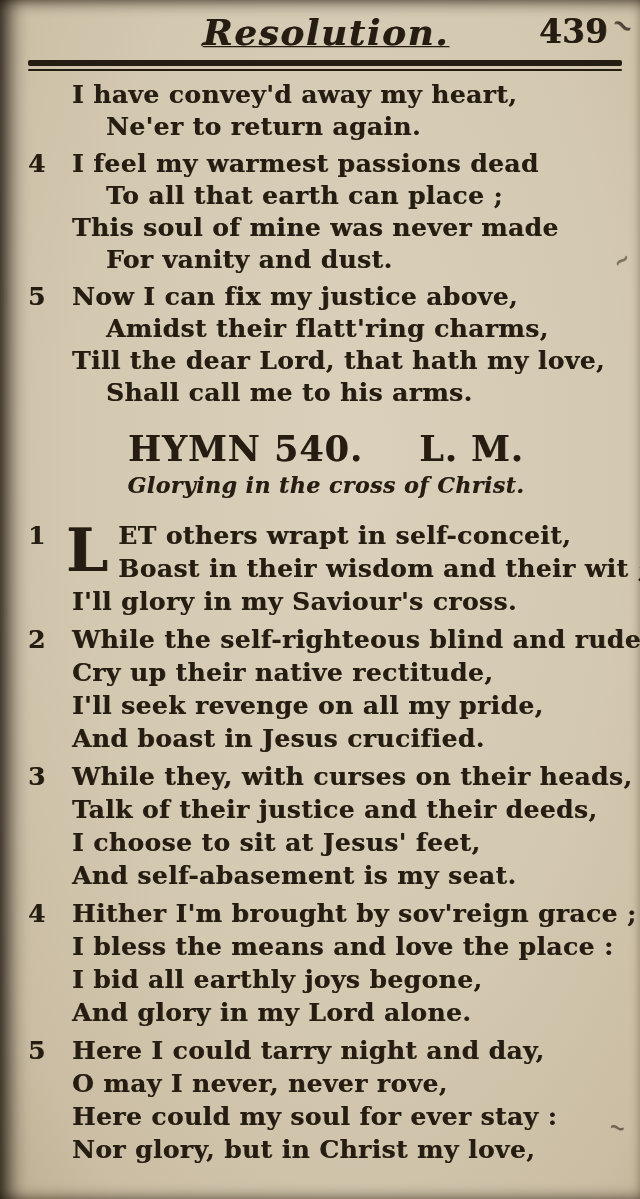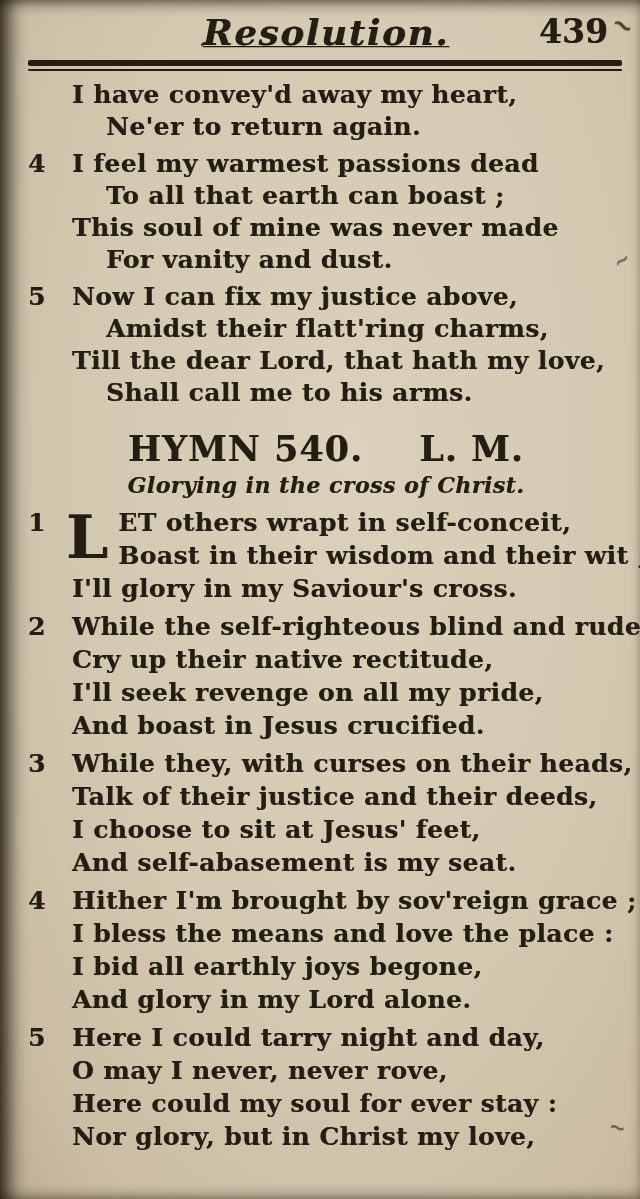--- a/index.html
+++ b/index.html
@@ -34,21 +34,21 @@
 
   .stanza{position:relative;padding-left:38px;margin-bottom:5px;}
   .verse-number{position:absolute;left:0;top:0;font-size:25px;line-height:32px;}
   .line{font-size:25px;line-height:32px;white-space:nowrap;letter-spacing:0.4px;margin-left:6px;}
   .line.indent{padding-left:34px;}
   .hymn-sec .line{line-height:33px;}
   .hymn-sec .verse-number{line-height:33px;}
 
   .hymn-heading{display:flex;justify-content:center;align-items:baseline;gap:56px;margin:18px 0 0 0;}
   .hymn-title,.hymn-meter{font-size:35px;letter-spacing:1px;line-height:44px;}
-  .hymn-subtitle{text-align:center;font-style:italic;font-size:22px;line-height:28px;letter-spacing:0.5px;margin-bottom:7px;}
+  .hymn-subtitle{text-align:center;font-style:italic;font-size:22px;line-height:28px;letter-spacing:0.5px;margin-bottom:20px;}
 
   .dropcap{float:left;font-size:60px;line-height:56px;margin:3px 10px 0 0;}
 
   .flourish{position:absolute;color:var(--ink);opacity:0.75;font-size:20px;pointer-events:none;}
   .fl-1{left:198px;top:30px;transform:rotate(-20deg);}
   .fl-2{right:6px;top:10px;transform:rotate(30deg);font-size:26px;}
   .fl-3{right:10px;top:248px;transform:rotate(-35deg);opacity:0.5;}
   .fl-4{right:14px;bottom:60px;transform:rotate(15deg);opacity:0.55;}
 </style>
 </head>
@@ -72,21 +72,21 @@
   </div>
 
   <div id="continuation-stanzas" class="cont-sec">
       <div class="stanza">
         <div class="line">I have convey'd away my heart,</div>
         <div class="line indent">Ne'er to return again.</div>
       </div>
       <div class="stanza">
         <span class="verse-number">4</span>
         <div class="line">I feel my warmest passions dead</div>
-        <div class="line indent">To all that earth can boast ;</div>
+        <div class="line indent">To all that earth can place ;</div>
         <div class="line">This soul of mine was never made</div>
         <div class="line indent">For vanity and dust.</div>
       </div>
       <div class="stanza">
         <span class="verse-number">5</span>
         <div class="line">Now I can fix my justice above,</div>
         <div class="line indent">Amidst their flatt'ring charms,</div>
         <div class="line">Till the dear Lord, that hath my love,</div>
         <div class="line indent">Shall call me to his arms.</div>
       </div>

